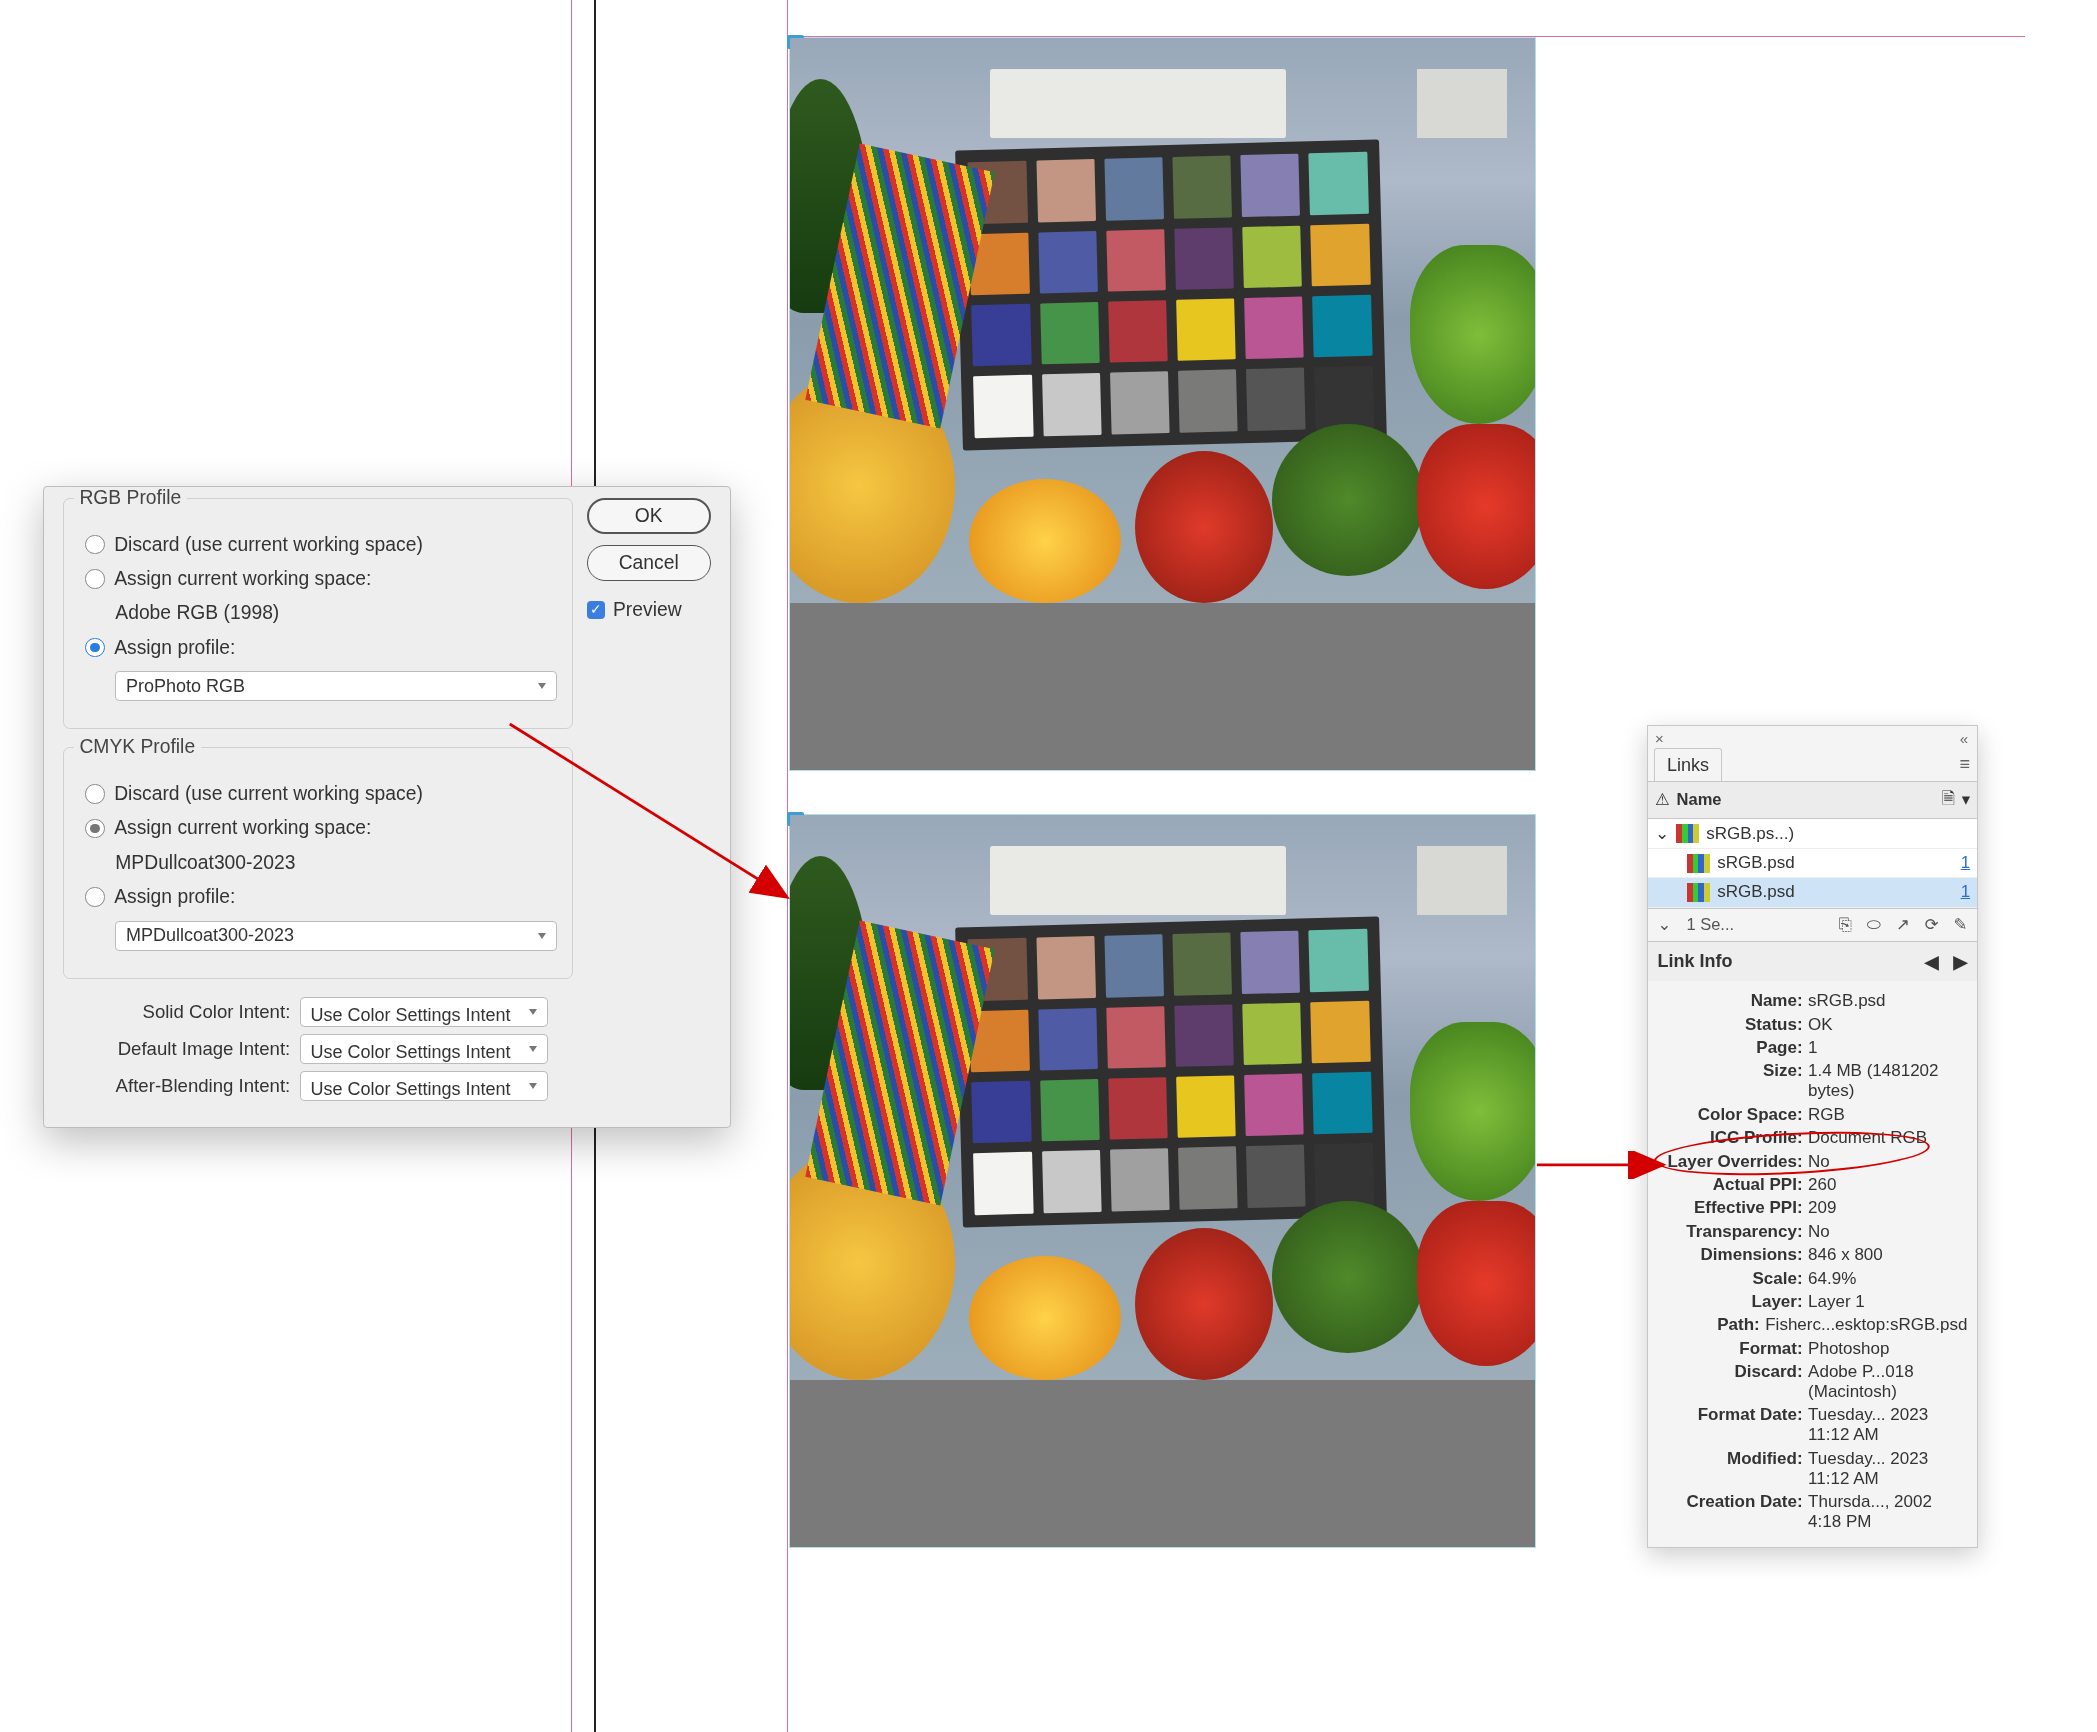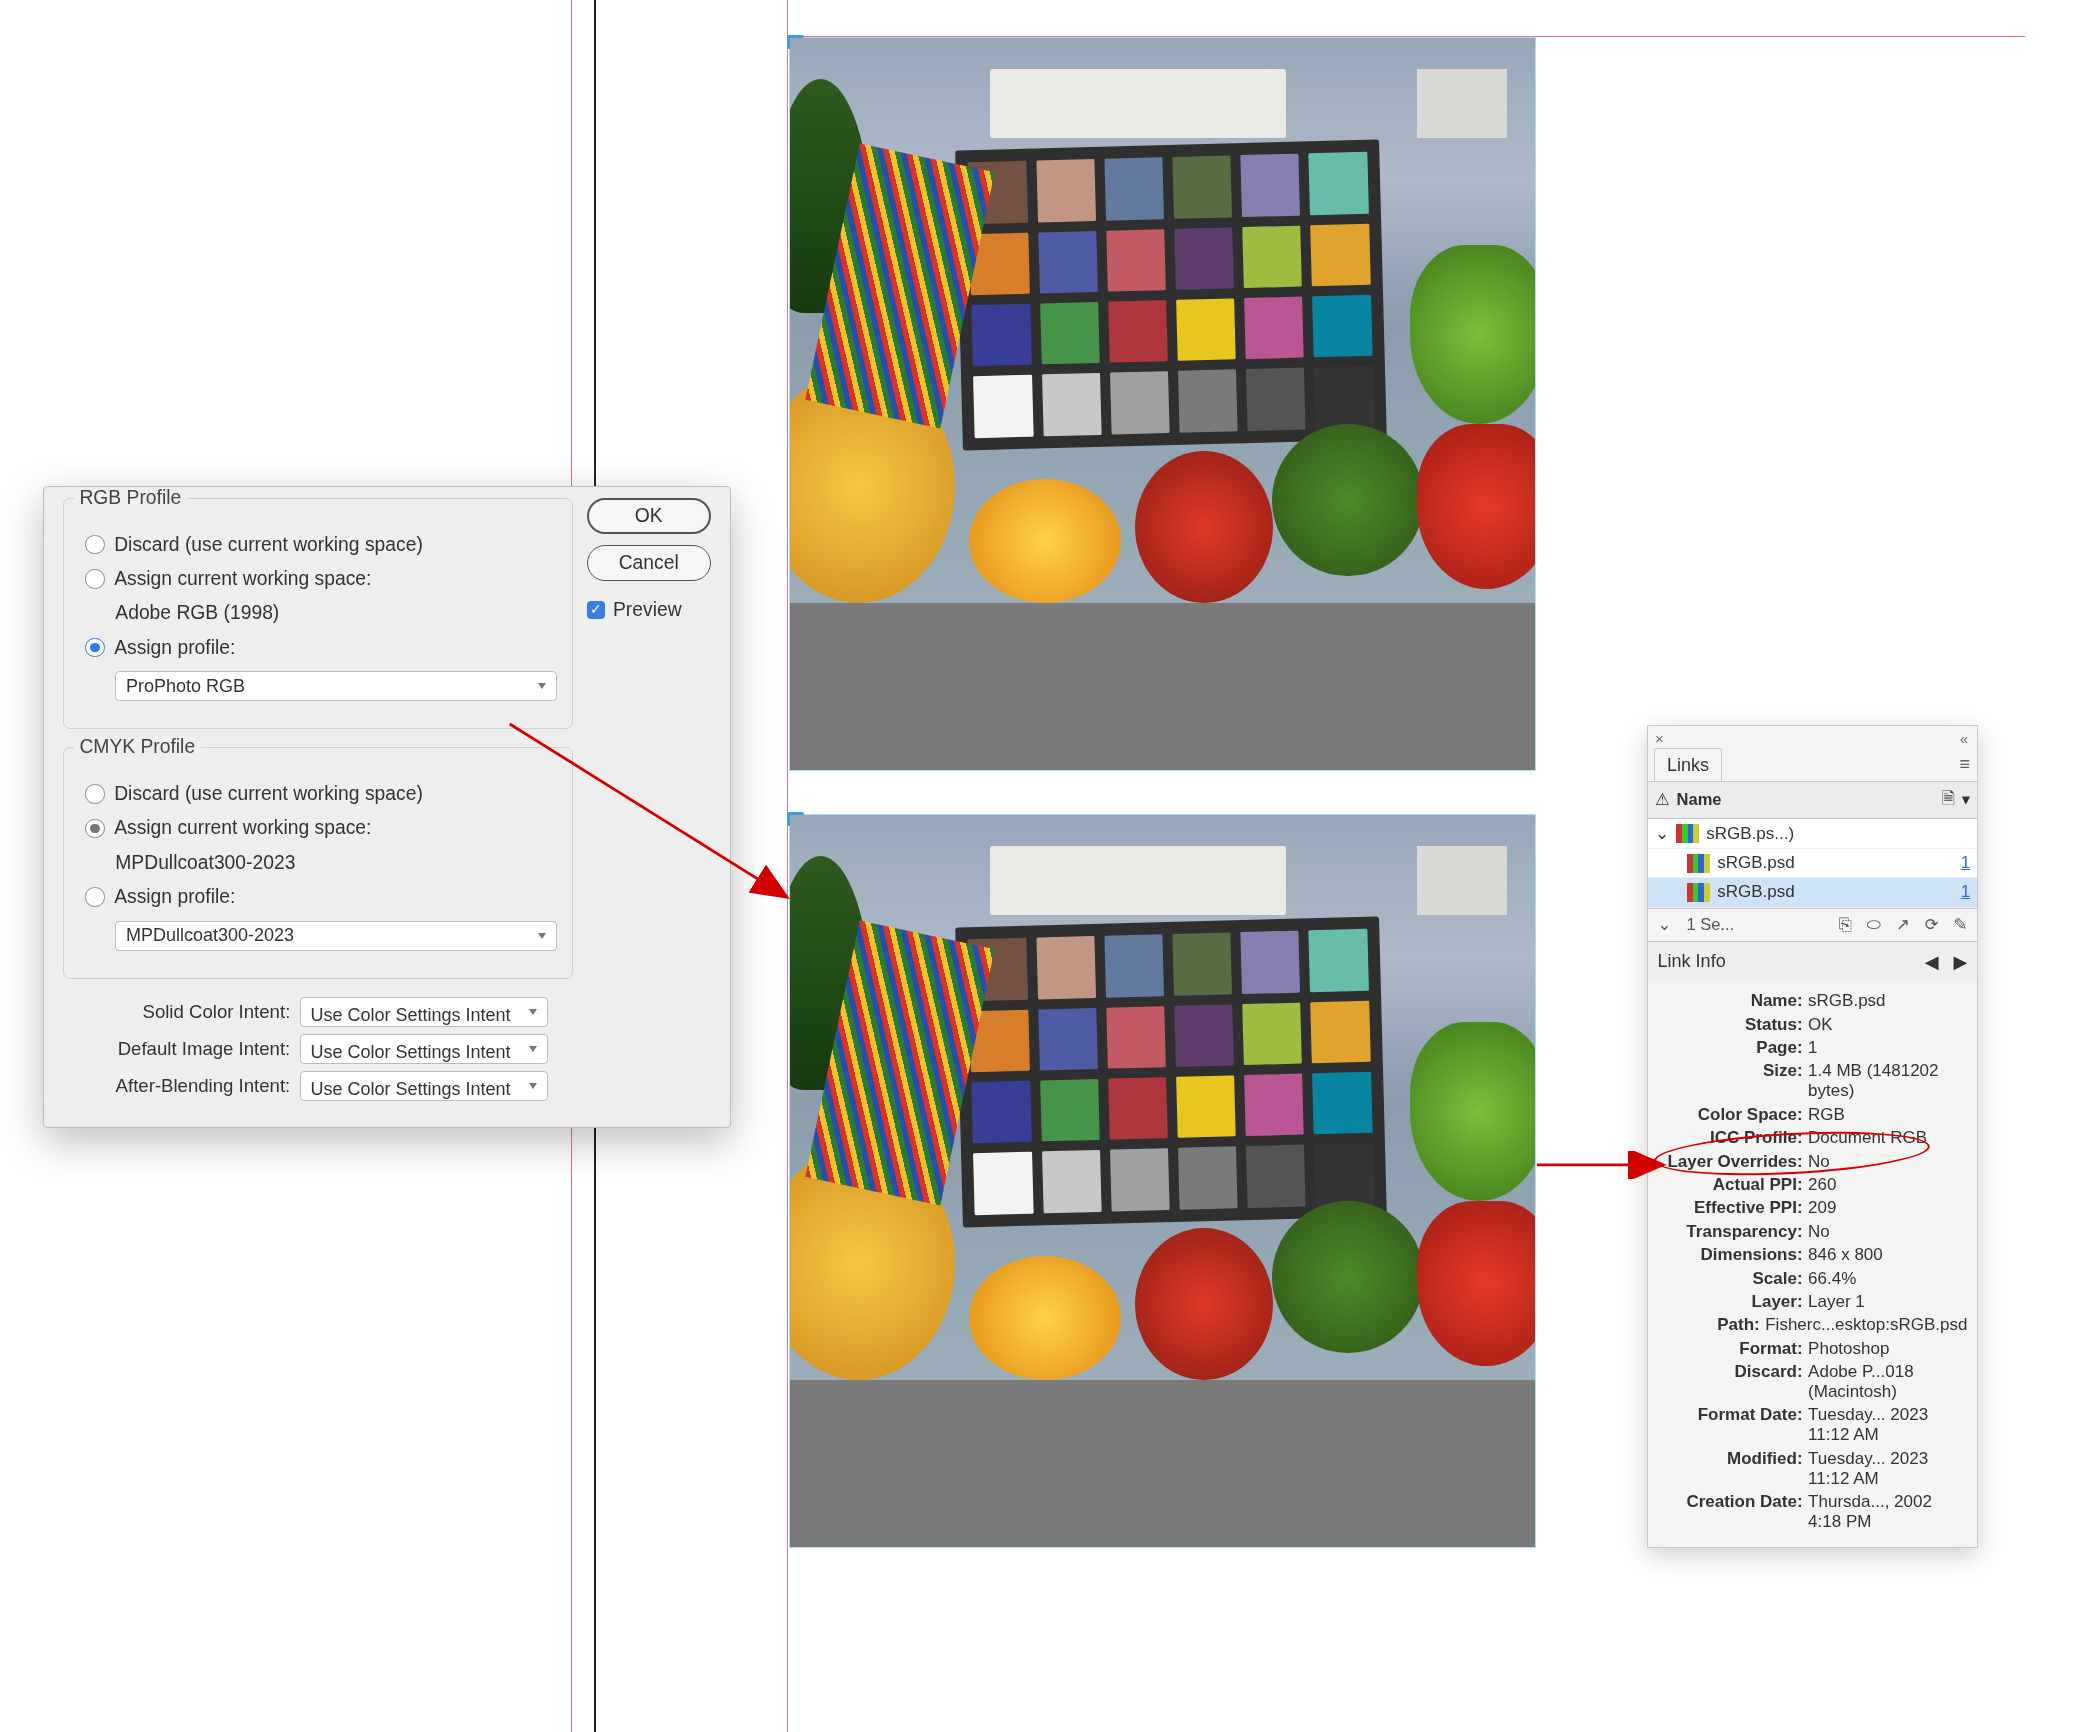--- a/index.html
+++ b/index.html
@@ -252,21 +252,21 @@
     border-top:0.7px solid #c7c7c7;
     font-size:16.5px;
     color:#555;
   }
   .panel-toolbar .sp { flex:1; }
   .link-info-hdr {
     display:flex;align-items:center;justify-content:space-between;
     padding:8.3px 9.6px;
     border-top:0.7px solid #c7c7c7;
     background:#eee;
-    font-weight:400;
+    font-weight:700;
   }
   .link-info {
     padding: 6.9px 9.6px 11px;
   }
   .info-row {
     display:flex; gap:5.5px;
     margin: 3.4px 0;
     font-size: 17px;
   }
   .info-row .k { width: 145px; text-align:right; font-weight:600; }
@@ -556,21 +556,21 @@
       <div class="info-row">
         <div class="k">Transparency:</div>
         <div class="v">No</div>
       </div>
       <div class="info-row">
         <div class="k">Dimensions:</div>
         <div class="v">846 x 800</div>
       </div>
       <div class="info-row">
         <div class="k">Scale:</div>
-        <div class="v">66.4%</div>
+        <div class="v">64.9%</div>
       </div>
       <div class="info-row">
         <div class="k">Layer:</div>
         <div class="v">Layer 1</div>
       </div>
       <div class="info-row">
         <div class="k">Path:</div>
         <div class="v">Fisherc...esktop:sRGB.psd</div>
       </div>
       <div class="info-row">

